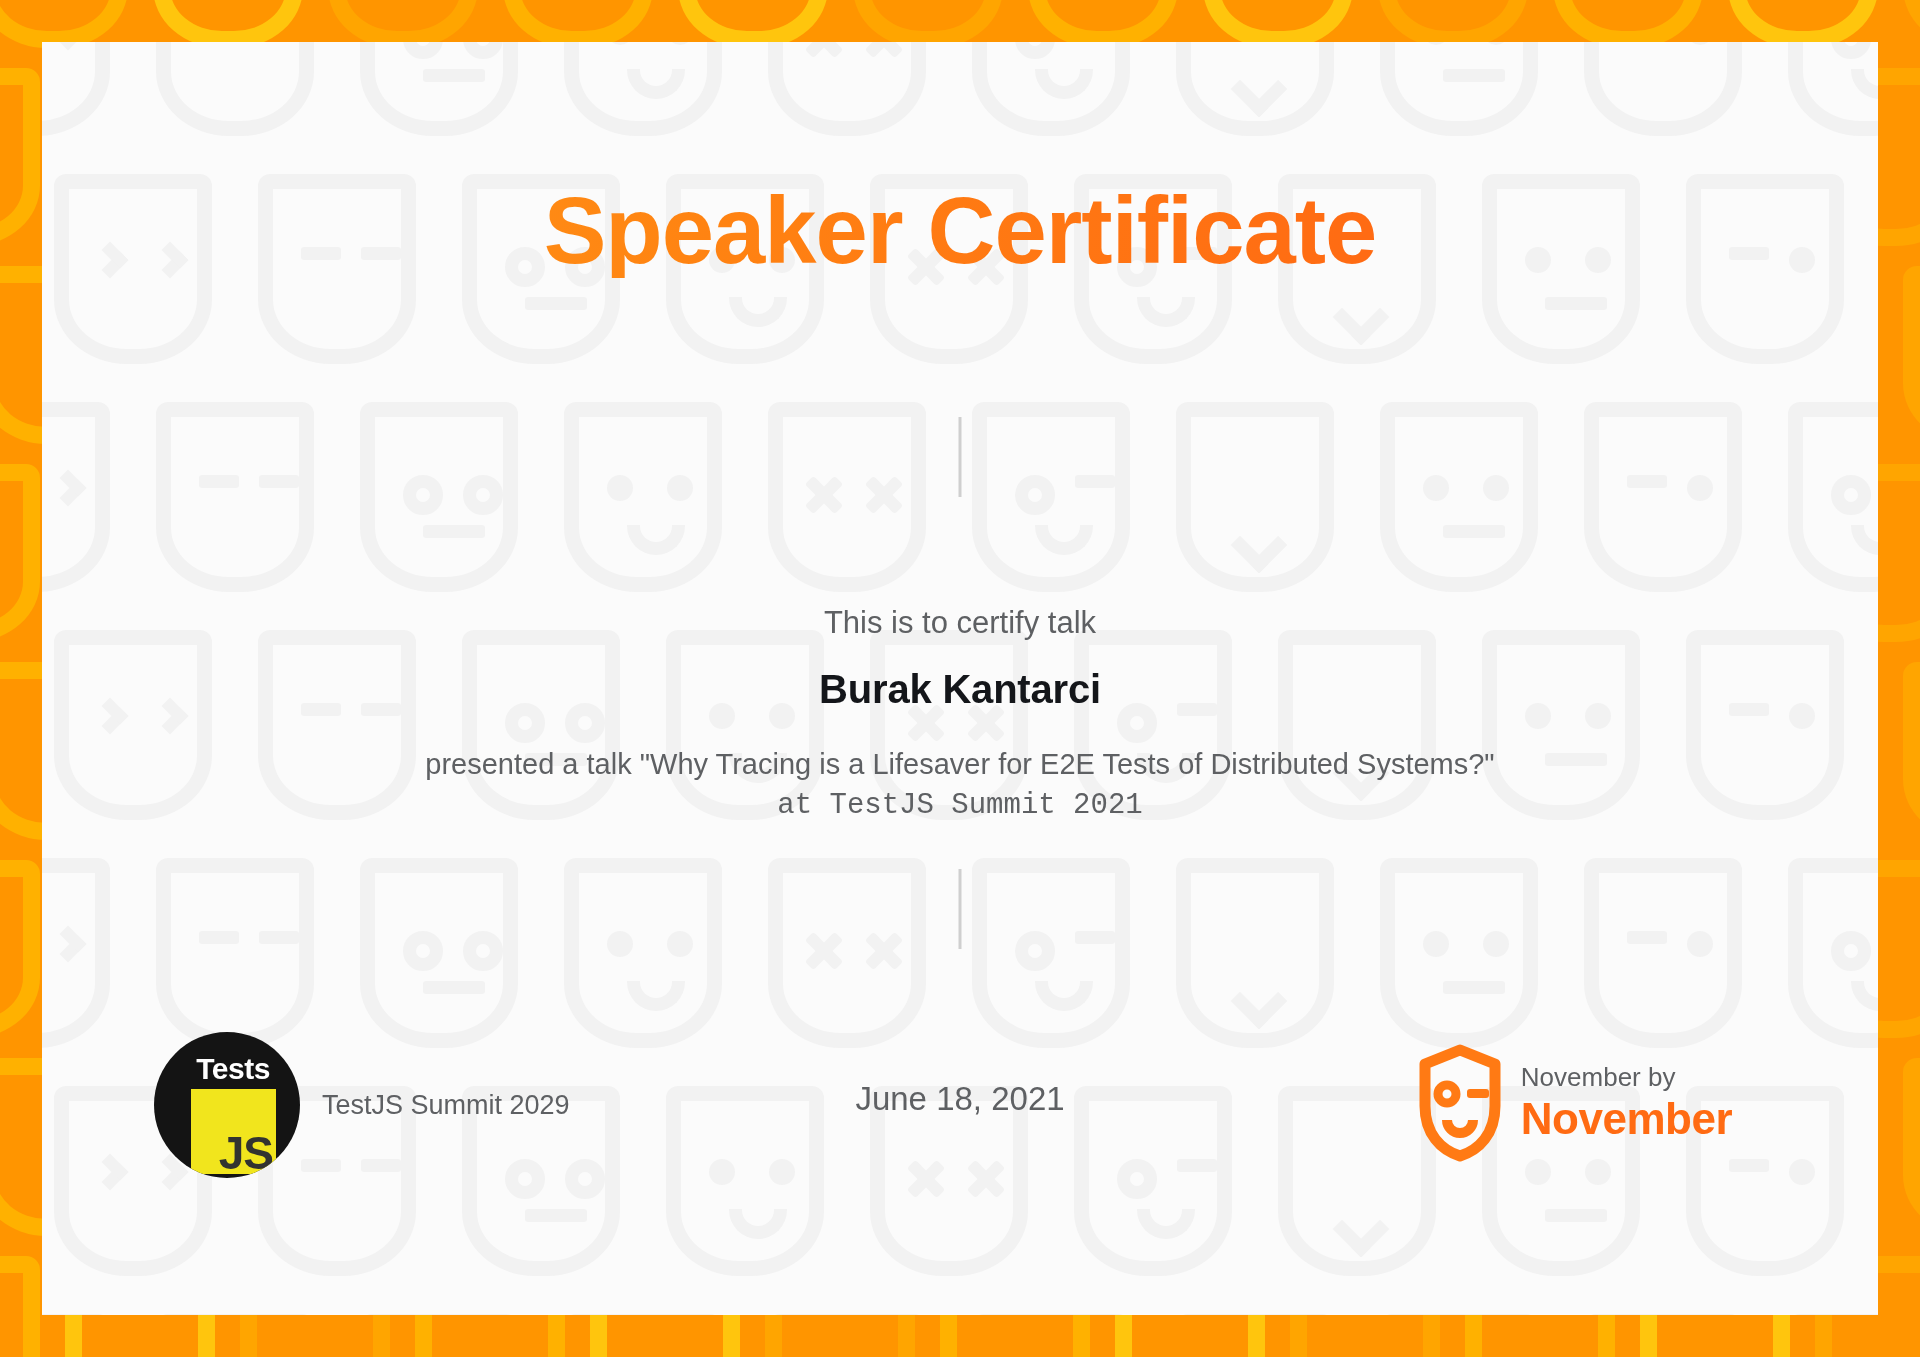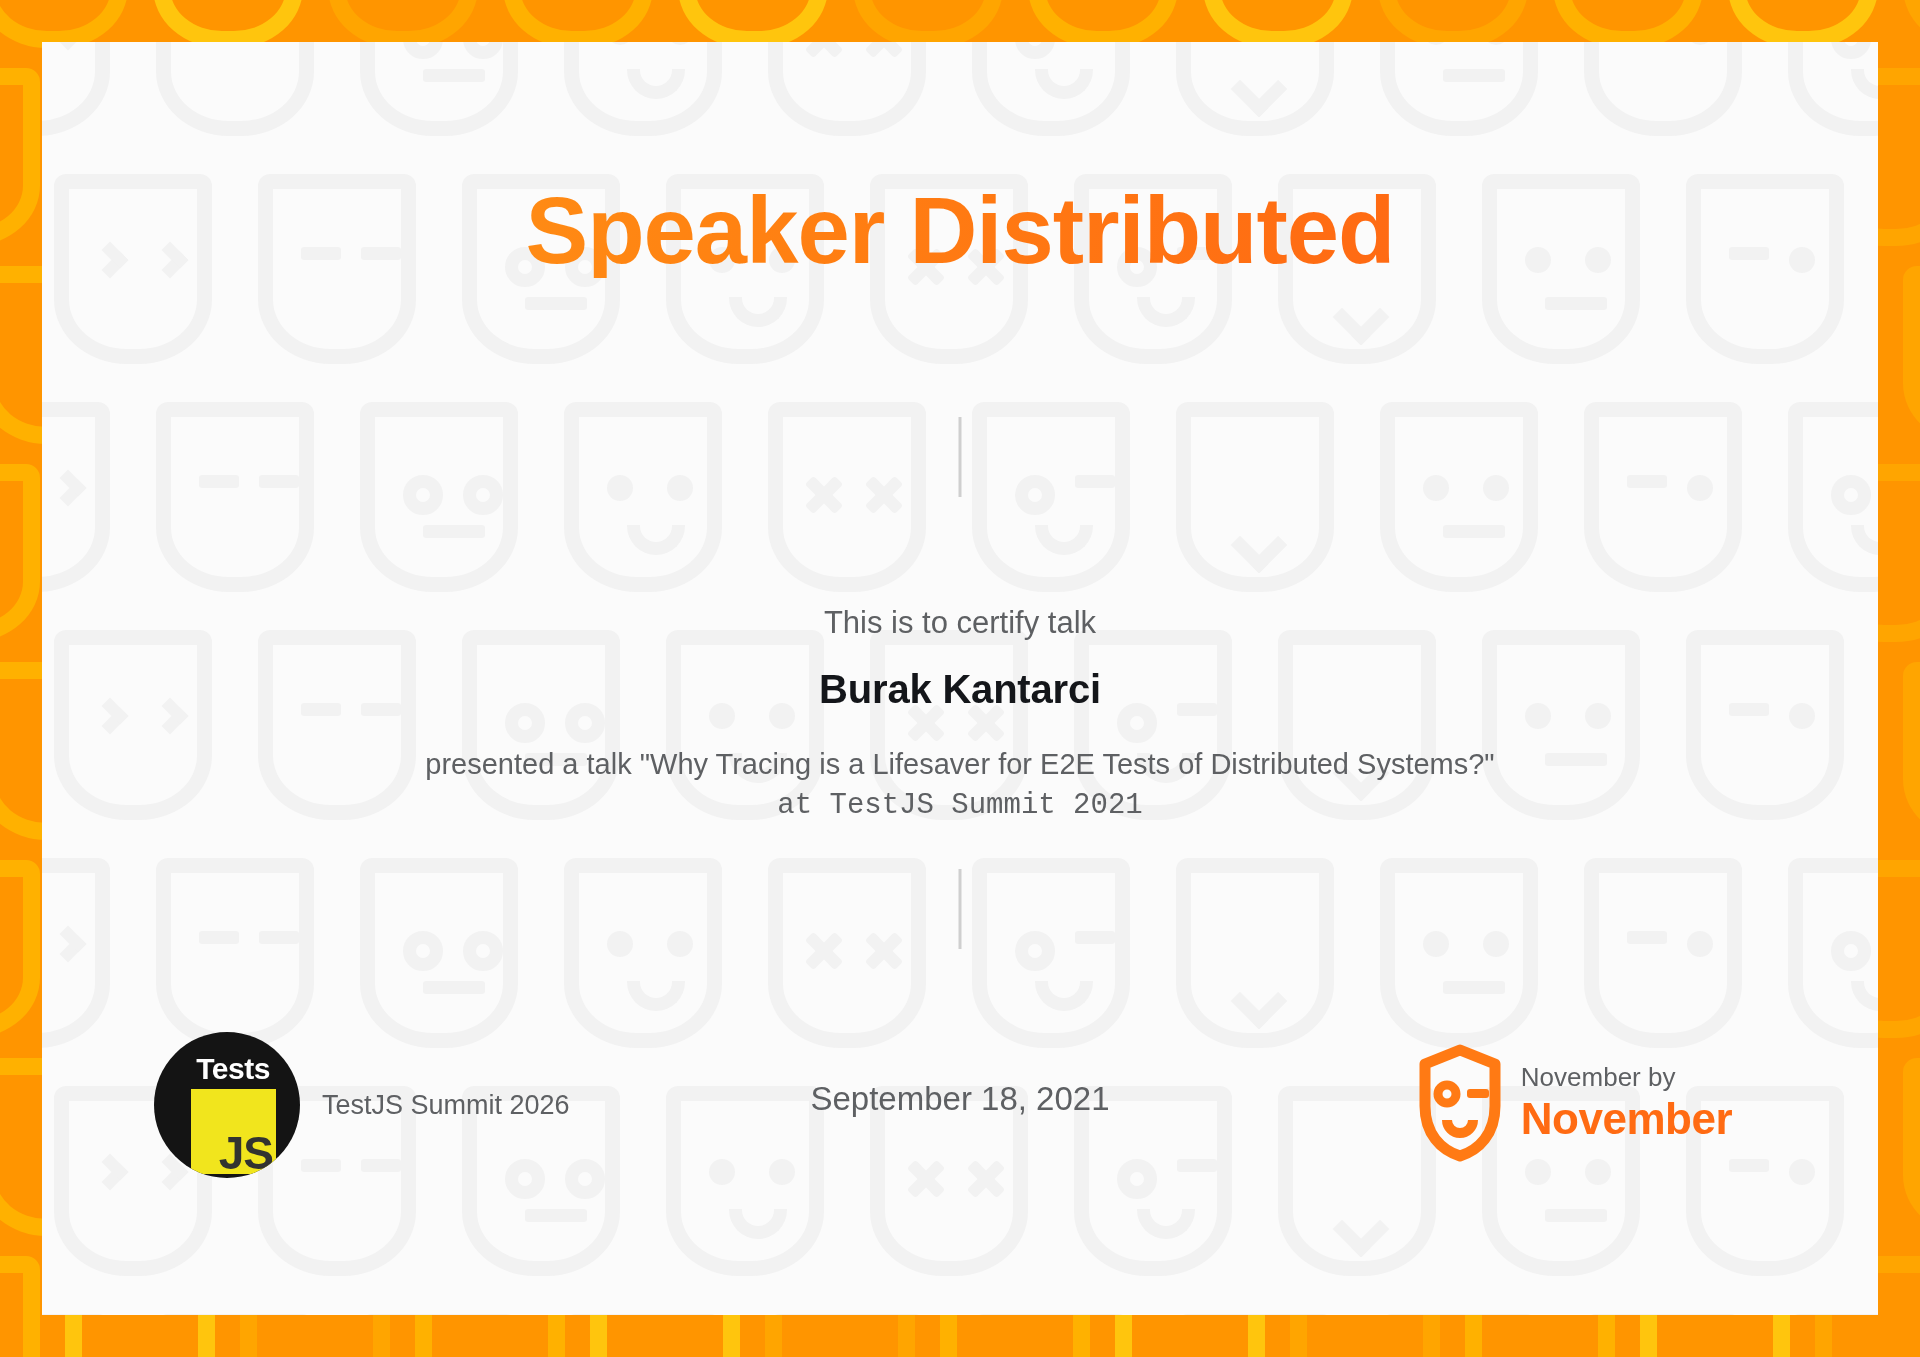--- a/index.html
+++ b/index.html
@@ -765,21 +765,21 @@
         <div class="wsh" style="left: 726px; top: 1272px;"></div>
         <div class="wsh" style="left: 930px; top: 1272px;"></div>
         <div class="wsh" style="left: 1134px; top: 1272px;"></div>
         <div class="wsh" style="left: 1338px; top: 1272px;"></div>
         <div class="wsh" style="left: 1542px; top: 1272px;"></div>
         <div class="wsh" style="left: 1746px; top: 1272px;"></div>
       </div>
 
     <div class="content">
 
-      <div class="cert-title">Speaker Distributed</div>
+      <div class="cert-title">Speaker Certificate</div>
 
       <div class="divider-top"></div>
 
       <div class="certify-line">This is to certify talk</div>
 
       <div class="recipient-name">Burak Kantarci</div>
 
       <div class="talk-block">
         <span class="line1">presented a talk "Why Tracing is a Lifesaver for E2E Tests of Distributed Systems?"</span>
         <span class="line2">at TestJS Summit 2021</span>
@@ -789,24 +789,24 @@
 
       <div class="footer">
 
         <div class="event-brand">
           <div class="testjs-logo">
             <div class="tj-test">Tests</div>
             <div class="tj-square">
               <span class="tj-js">JS</span>
             </div>
           </div>
-          <div class="event-name">TestJS Summit 2026</div>
-        </div>
-
-        <div class="cert-date">September 18, 2021</div>
+          <div class="event-name">TestJS Summit 2029</div>
+        </div>
+
+        <div class="cert-date">June 18, 2021</div>
 
         <div class="organiser">
           <svg class="gn-shield" viewBox="0 0 82 118" aria-hidden="true">
             <path d="M6 20 L41 6 L76 20 L76 62 C76 90 60 106 41 112 C22 106 6 90 6 62 Z" fill="none" stroke="#FF7A14" stroke-width="11" stroke-linejoin="round"></path>
             <circle cx="28" cy="50" r="9" fill="none" stroke="#FF7A14" stroke-width="9"></circle>
             <rect x="48" y="45" width="22" height="9" rx="3" fill="#FF7A14"></rect>
             <path d="M28 76 A13 13 0 0 0 54 76" fill="none" stroke="#FF7A14" stroke-width="10" stroke-linecap="butt"></path>
           </svg>
           <div class="org-text">
             <span class="org-label">November by</span>

